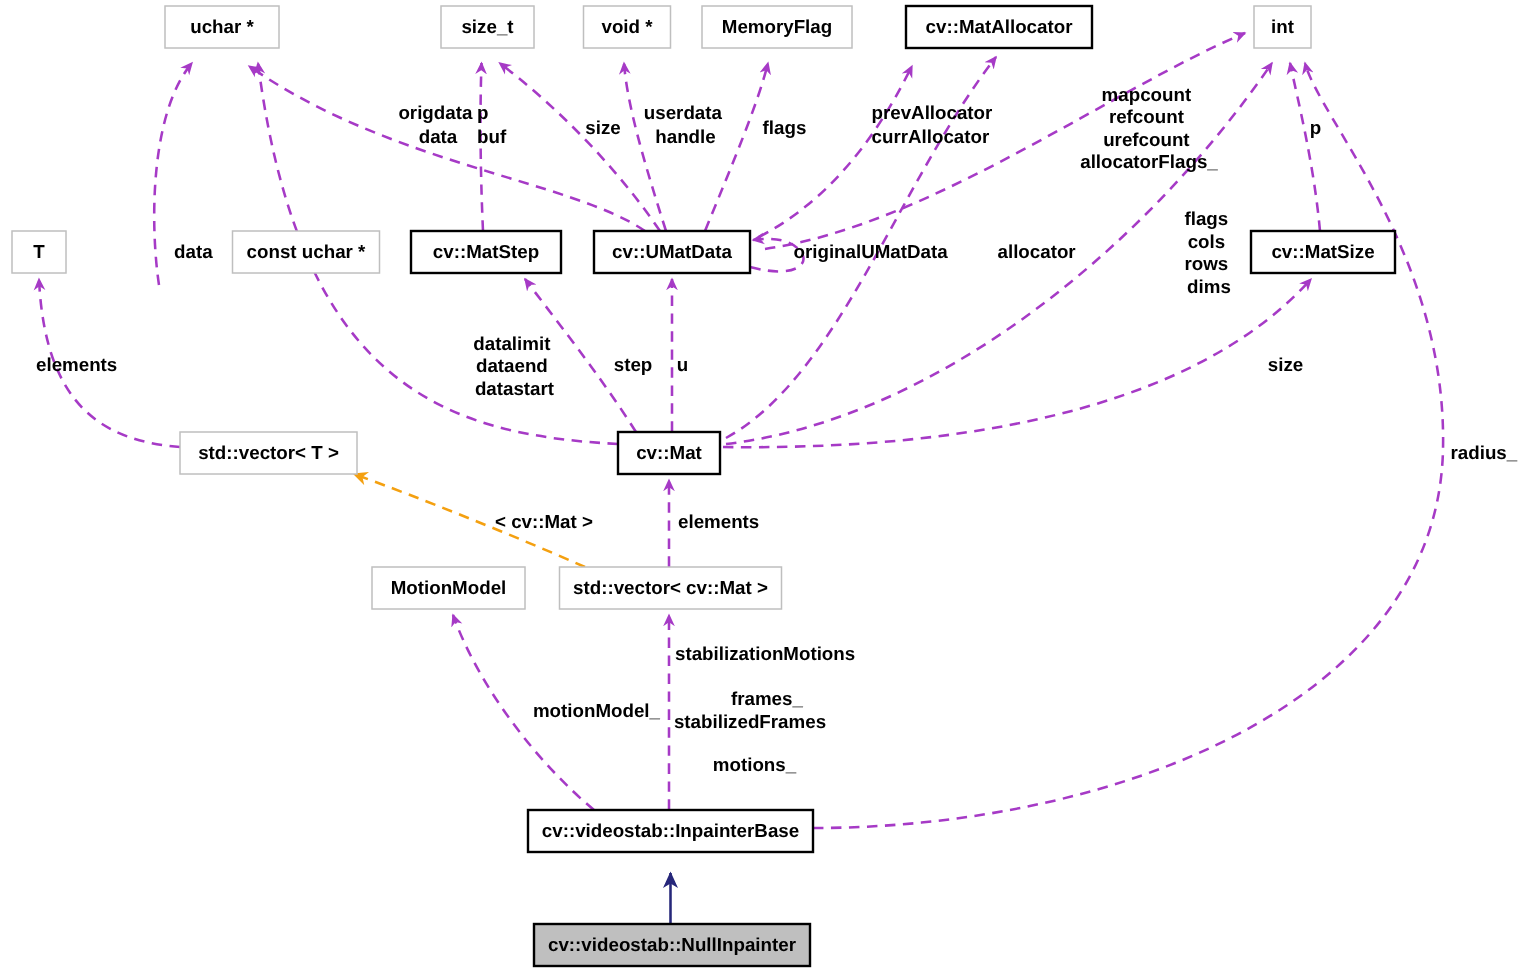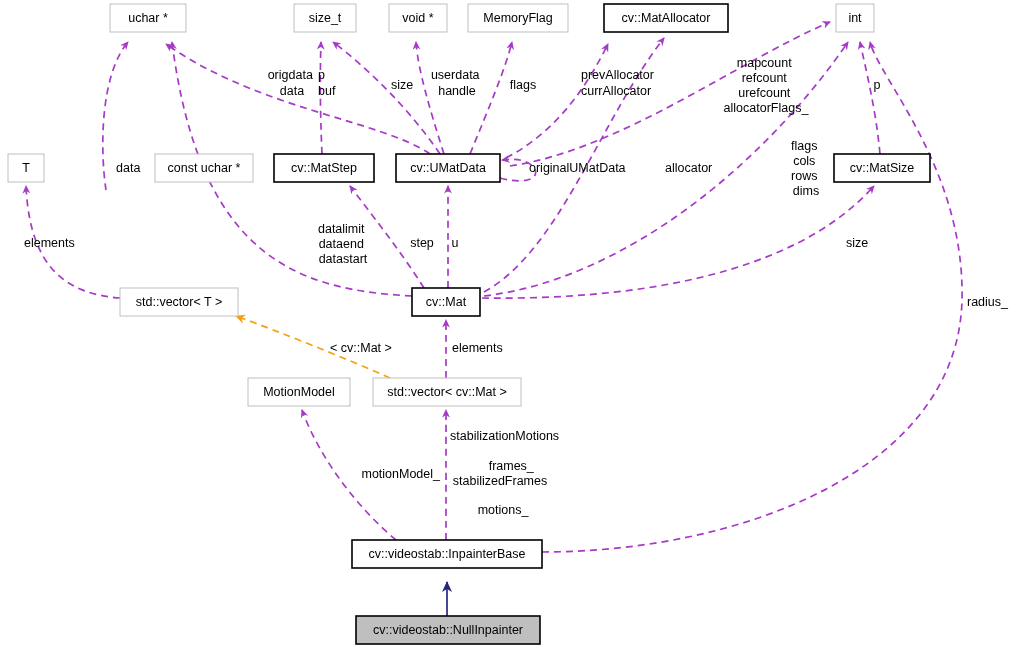--- a/index.html
+++ b/index.html
@@ -10,20 +10,21 @@
   body {
     width: 1018px;
     height: 649px;
     font-family: "Liberation Sans", sans-serif;
     overflow: hidden;
   }
   #diagram-root {
     position: relative;
     width: 1018px;
     height: 649px;
+    font-weight: bold;
   }
   svg.diagram {
     position: absolute;
     top: 0;
     left: 0;
     width: 1018px;
     height: 649px;
   }
   .node-box rect {
     fill: #ffffff;

